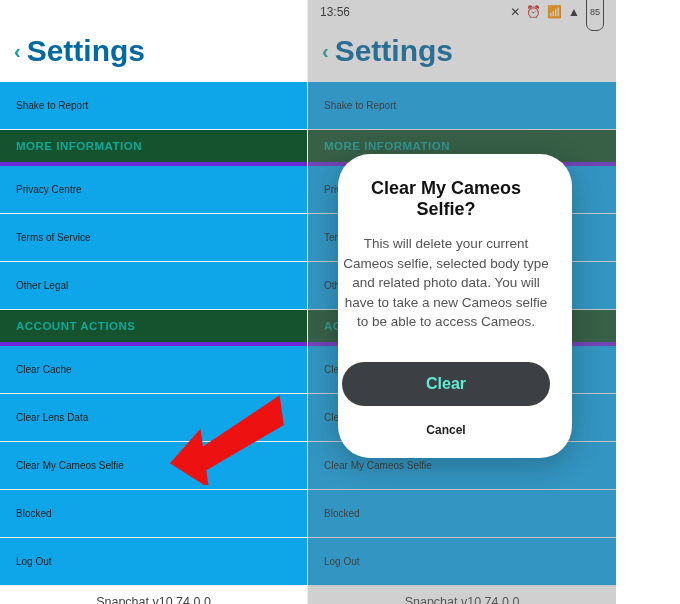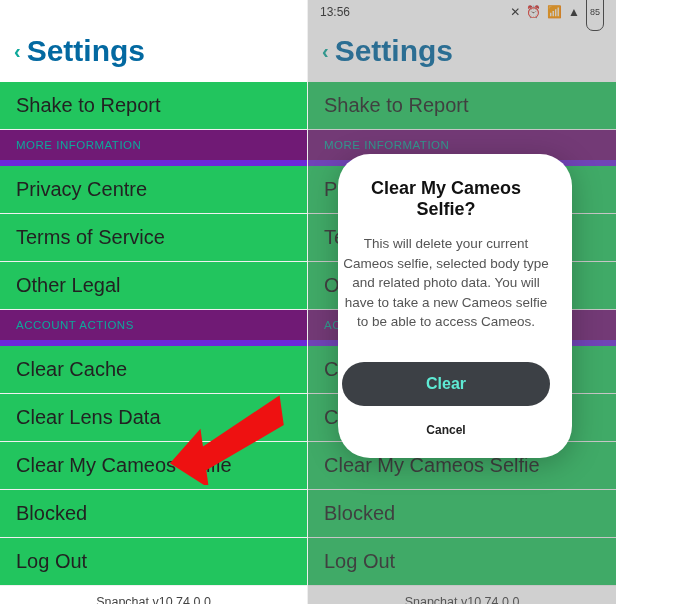--- a/index.html
+++ b/index.html
@@ -5,22 +5,22 @@
   * { box-sizing: border-box; margin: 0; padding: 0; }
   html, body { width: 680px; height: 604px; font-family: -apple-system, "Helvetica Neue", Arial, sans-serif; background:#fff; }
   .container { display:flex; width:680px; height:604px; }
   .phone { position:relative; width:308px; height:604px; overflow:hidden; border-right:1px solid #eee; }
   .phone:last-child { border-right:none; }
   .status-bar { display:flex; justify-content:space-between; align-items:center; height:24px; padding:0 12px; font-size:12px; color:#222; }
   .status-icons { display:flex; gap:6px; align-items:center; font-size:12px;}
   .nav { display:flex; align-items:center; gap:6px; padding:10px 14px 14px 14px;}
   .chev { color:#0ea89a; font-size:20px; font-weight:700; line-height:1; }
   .nav-title { color:#0369a1; font-size:30px; font-weight:700; }
-  .row { height:48px; display:flex; align-items:center; padding:0 16px; font-size:20px; color:#222; border-bottom:1px solid #f0f0f0; background:#22c55e; }
-  .section { height:36px; display:flex; align-items:center; padding:0 16px; font-size:11.5px; letter-spacing:0.5px; color:#0ea89a; background:#701a75; border-bottom:6px solid #6d28d9; font-weight:400;}
+  .row { height:48px; display:flex; align-items:center; padding:0 16px; font-size:10px; color:#222; border-bottom:1px solid #f0f0f0; background:#0ea5e9; }
+  .section { height:36px; display:flex; align-items:center; padding:0 16px; font-size:11.5px; letter-spacing:0.5px; color:#0ea89a; background:#14532d; border-bottom:4px solid #6d28d9; font-weight:700;}
   .footer { text-align:center; padding:8px 0 18px 0; font-size:12.5px; color:#444; line-height:1.4;}
   .phone-content { position:relative; width:100%; height:100%; }
   
   .dim .row, .dim .section, .dim .nav, .dim .status-bar, .dim .footer { filter: none; }
   .dim-overlay { position:absolute; inset:0; background:rgba(120,120,120,0.35); }
   .modal { position:absolute; left:30px; right:44px; top:154px; background:#fff; border-radius:32px; padding:24px 22px 20px 4px; box-shadow:0 6px 30px rgba(0,0,0,0.25); text-align:center;}
   .modal h2 { font-size:18px; font-weight:700; color:#111; margin-bottom:14px;}
   .modal p { font-size:13.5px; color:#555; line-height:1.45; margin-bottom:30px;}
   .btn-primary { background:#3c4045; color:#5eead4; border:none; border-radius:24px; height:44px; width:100%; font-size:16px; font-weight:600; margin-bottom:14px; cursor:pointer;}
   .btn-secondary { background:transparent; color:#222; border:none; font-size:12px; font-weight:600; cursor:pointer;}

